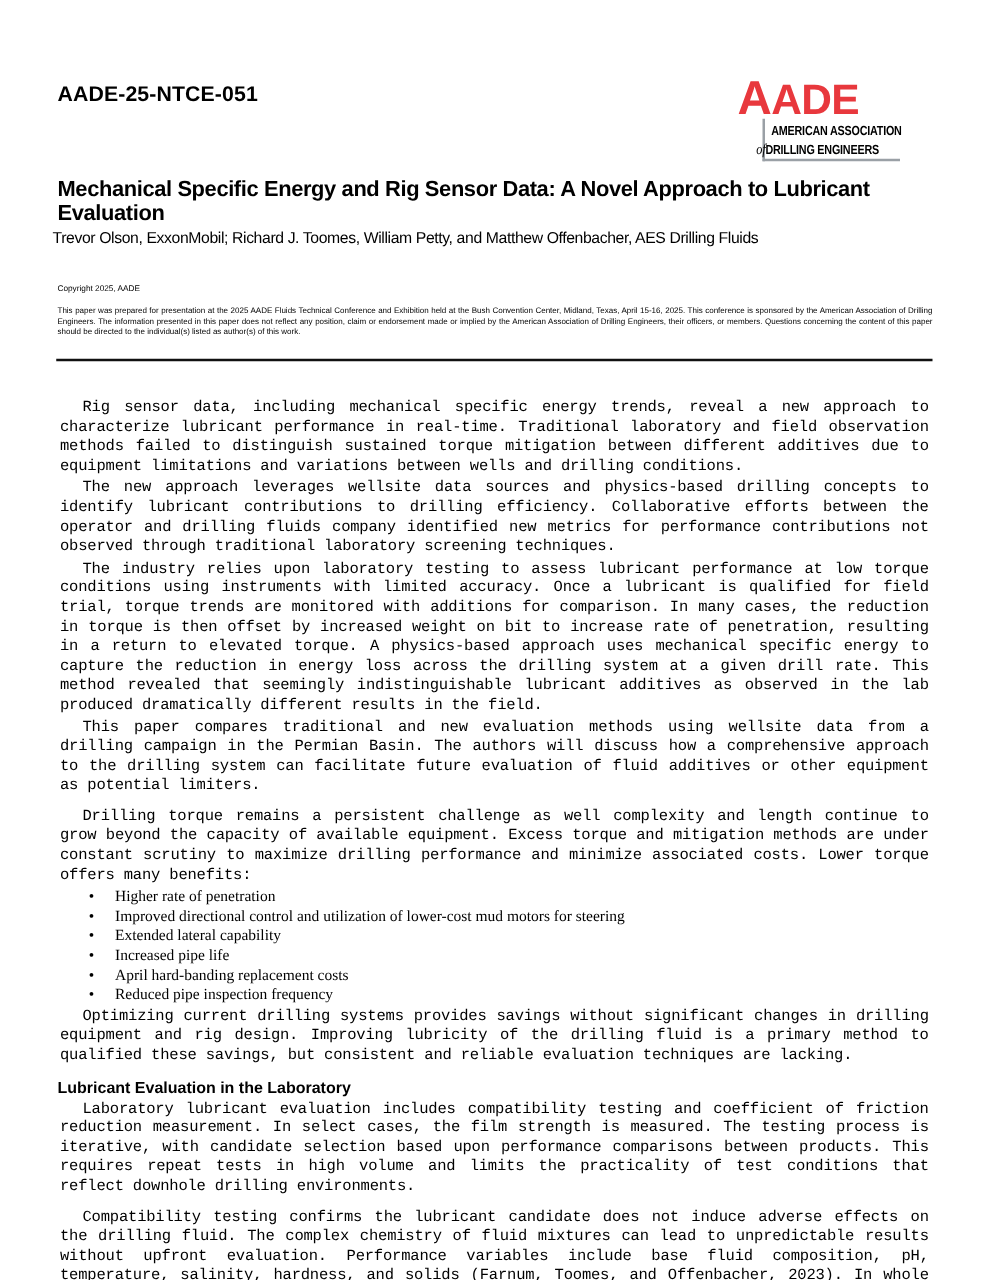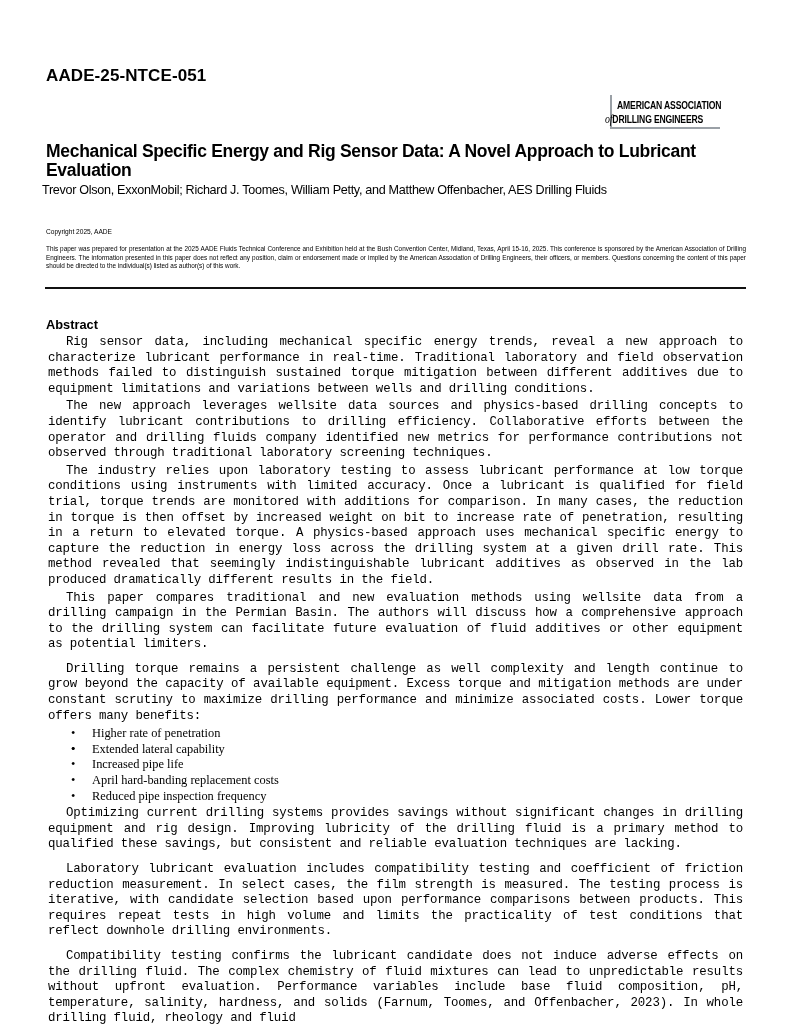--- a/index.html
+++ b/index.html
@@ -26,54 +26,55 @@
   ul { list-style: none; margin: 0; padding: 0; }
   li { font-family: "Liberation Serif", serif; font-size: 12.4px; line-height: 15.6px; position: relative; padding-left: 46px; }
   li .bullet { position: absolute; left: 25px; top: 0; }
 </style>
 </head>
 <body>
 
 <div class="paper-id">AADE-25-NTCE-051</div>
 
 <div class="logo">
+  <div class="logo-mark"><span class="big">A</span><span>ADE</span></div>
   <div class="logo-line"></div>
   <div class="logo-base"></div>
   <div class="logo-t1">AMERICAN ASSOCIATION</div>
   <div class="logo-t2"><i>of</i><span>DRILLING ENGINEERS</span></div>
 </div>
 
 <div class="title">Mechanical Specific Energy and Rig Sensor Data: A Novel Approach to Lubricant Evaluation</div>
 <div class="authors">Trevor Olson, ExxonMobil; Richard J. Toomes, William Petty, and Matthew Offenbacher, AES Drilling Fluids</div>
 <div class="copyright">Copyright 2025, AADE</div>
 <div class="disclaimer">This paper was prepared for presentation at the 2025 AADE Fluids Technical Conference and Exhibition held at the Bush Convention Center, Midland, Texas, April 15-16, 2025.  This conference is sponsored by the American Association of Drilling Engineers.  The information presented in this paper does not reflect any position, claim or endorsement made or implied by the American Association of Drilling Engineers, their officers, or members.  Questions concerning the content of this paper should be directed to the individual(s) listed as author(s) of this work.</div>
 <div class="rule"></div>
 
 <div class="content">
   <div class="sec">
-    <h2>Abstract</h2>
     <p>Rig sensor data, including mechanical specific energy trends, reveal a new approach to characterize lubricant performance in real-time. Traditional laboratory and field observation methods failed to distinguish sustained torque mitigation between different additives due to equipment limitations and variations between wells and drilling conditions.</p>
     <p>The new approach leverages wellsite data sources and physics-based drilling concepts to identify lubricant contributions to drilling efficiency. Collaborative efforts between the operator and drilling fluids company identified new metrics for performance contributions not observed through traditional laboratory screening techniques.</p>
     <p>The industry relies upon laboratory testing to assess lubricant performance at low torque conditions using instruments with limited accuracy. Once a lubricant is qualified for field trial, torque trends are monitored with additions for comparison. In many cases, the reduction in torque is then offset by increased weight on bit to increase rate of penetration, resulting in a return to elevated torque. A physics-based approach uses mechanical specific energy to capture the reduction in energy loss across the drilling system at a given drill rate. This method revealed that seemingly indistinguishable lubricant additives as observed in the lab produced dramatically different results in the field.</p>
     <p>This paper compares traditional and new evaluation methods using wellsite data from a drilling campaign in the Permian Basin. The authors will discuss how a comprehensive approach to the drilling system can facilitate future evaluation of fluid additives or other equipment as potential limiters.</p>
   </div>
 
   <div class="sec">
     <p>Drilling torque remains a persistent challenge as well complexity and length continue to grow beyond the capacity of available equipment. Excess torque and mitigation methods are under constant scrutiny to maximize drilling performance and minimize associated costs. Lower torque offers many benefits:</p>
     <ul>
       <li><span class="bullet">•</span><span>Higher rate of penetration</span></li>
-      <li><span class="bullet">•</span></li>
+      <li><span class="bullet">•</span><span>Improved directional control and utilization of lower-cost mud motors for steering</span></li>
       <li><span class="bullet">•</span><span>Extended lateral capability</span></li>
       <li><span class="bullet">•</span><span>Increased pipe life</span></li>
       <li><span class="bullet">•</span><span>April hard-banding replacement costs</span></li>
       <li><span class="bullet">•</span><span>Reduced pipe inspection frequency</span></li>
     </ul>
     <p>Optimizing current drilling systems provides savings without significant changes in drilling equipment and rig design. Improving lubricity of the drilling fluid is a primary method to qualified these savings, but consistent and reliable evaluation techniques are lacking.</p>
   </div>
 
   <div class="sec">
+    <h2>Lubricant Evaluation in the Laboratory</h2>
     <p>Laboratory lubricant evaluation includes compatibility testing and coefficient of friction reduction measurement. In select cases, the film strength is measured. The testing process is iterative, with candidate selection based upon performance comparisons between products. This requires repeat tests in high volume and limits the practicality of test conditions that reflect downhole drilling environments.</p>
   </div>
 
   <div class="sec">
     <p>Compatibility testing confirms the lubricant candidate does not induce adverse effects on the drilling fluid. The complex chemistry of fluid mixtures can lead to unpredictable results without upfront evaluation. Performance variables include base fluid composition, pH, temperature, salinity, hardness, and solids (Farnum, Toomes, and Offenbacher, 2023). In whole drilling fluid, rheology and fluid</p>
   </div>
 </div>
 
 </body></html>

